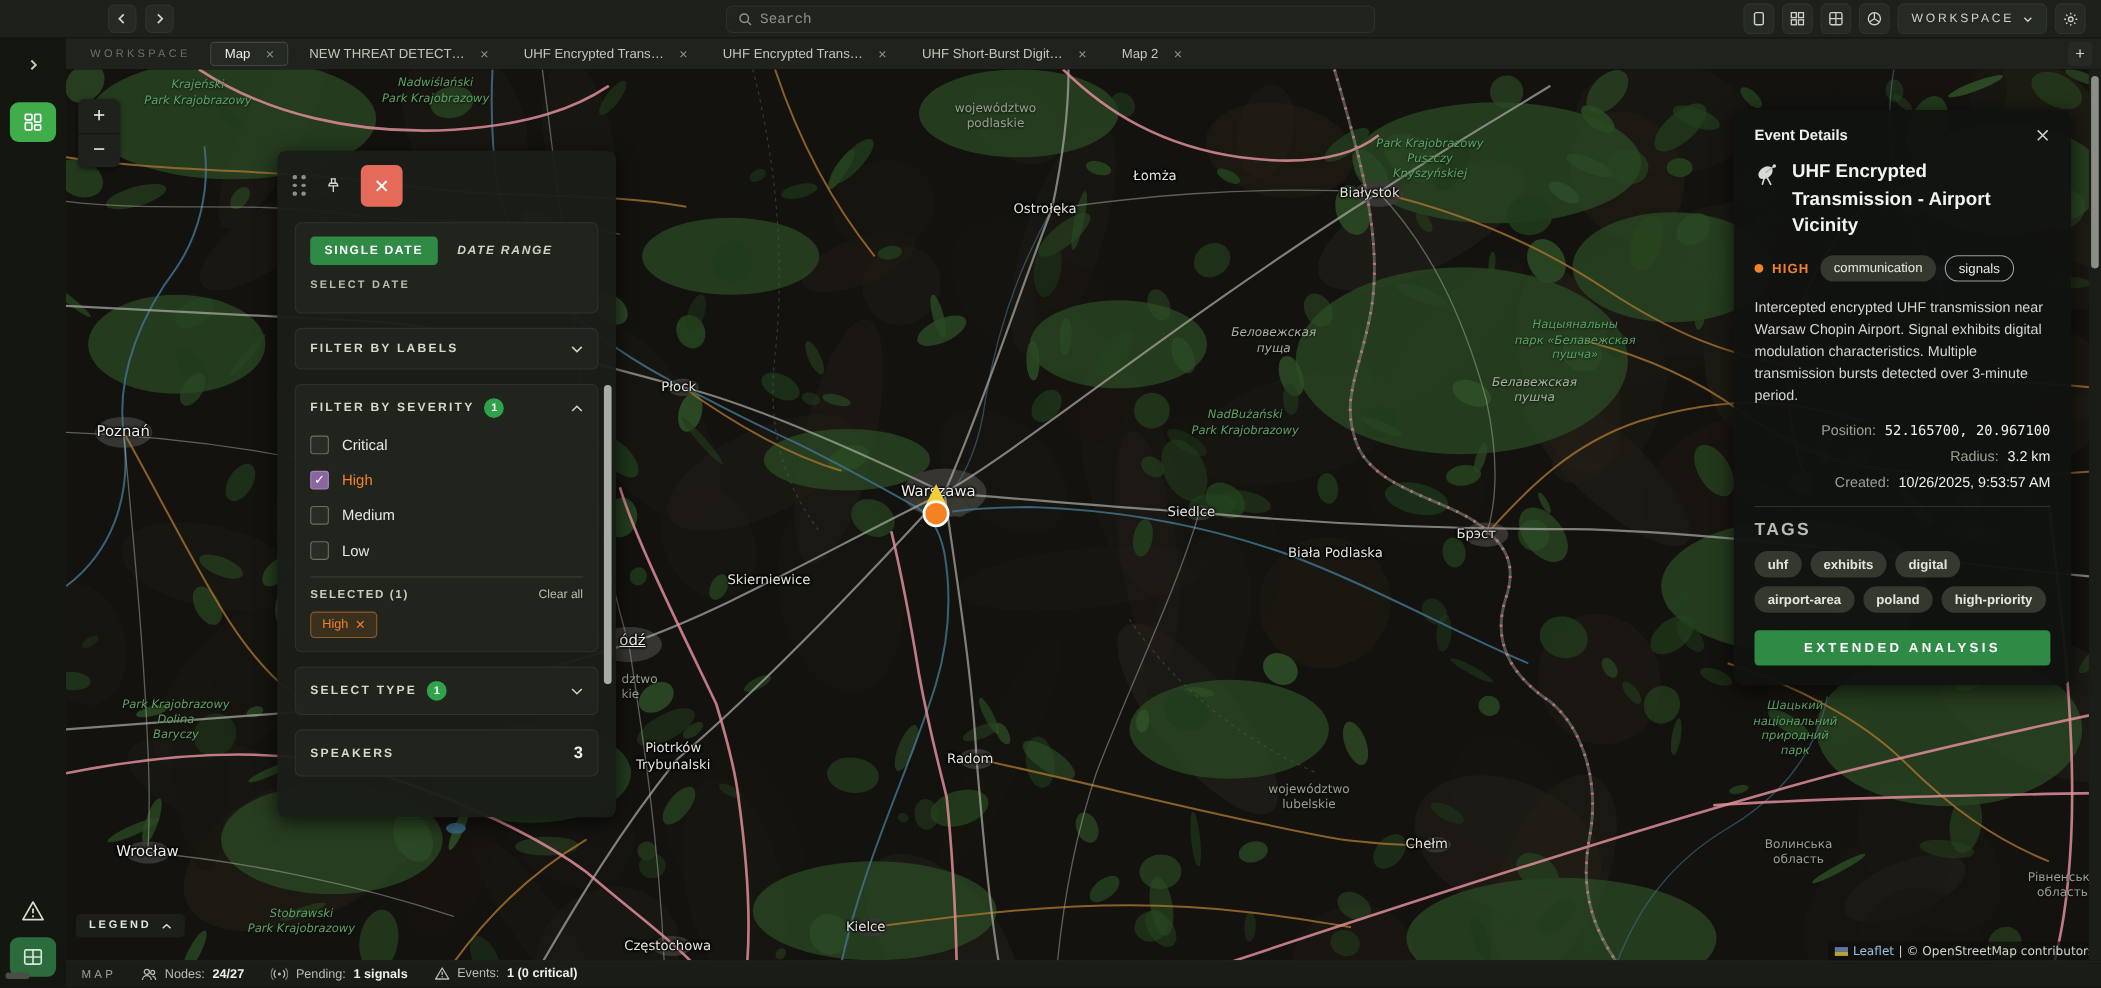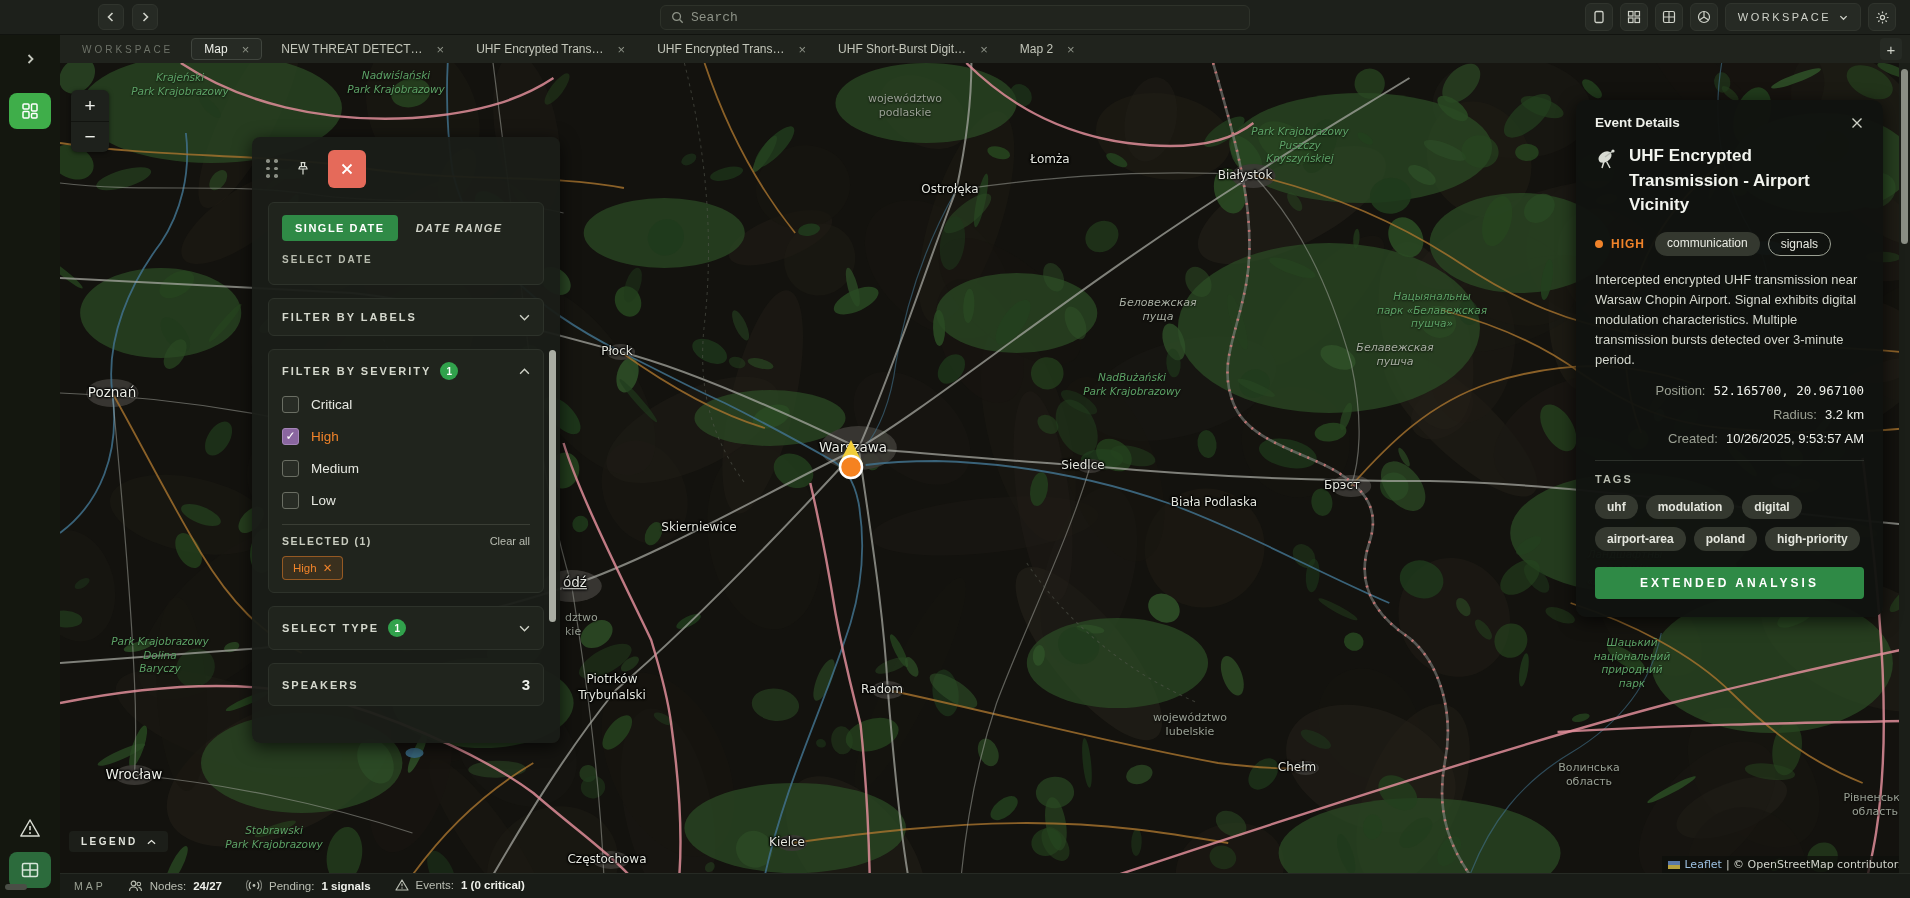--- a/index.html
+++ b/index.html
@@ -129,21 +129,21 @@
   .pill { font-size:12px; padding:4px 12px; border-radius:999px; color:#e8eae2; }
   .pill.filled { background:#34382f; }
   .pill.outline { border:1px solid #9ba093; }
   .ep-desc { margin-top:14px; font-size:13px; color:#d4d7cd; line-height:1.55; }
   .ep-fields { margin-top:12px; display:flex; flex-direction:column; gap:9px; }
   .ep-field { display:flex; align-items:baseline; justify-content:flex-end; gap:8px; }
   .ep-flabel { font-size:13px; color:#9ba093; }
   .ep-fvalue { font-size:13px; color:#eef0ea; text-align:right; }
   .ep-fvalue.mono { font-family:"DejaVu Sans Mono",monospace; font-size:12.5px; }
   .ep-hr { border-top:1px solid #2c302a; margin:14px 0 12px; }
-  .ep-tags-label { font-size:11px; font-weight:bold; letter-spacing:2px; color:#b9bdb0; }
+  .ep-tags-label { font-size:16px; font-weight:bold; letter-spacing:2px; color:#b9bdb0; }
   .ep-tags { display:flex; flex-wrap:wrap; gap:8px; margin-top:10px; }
   .tag { background:#34382f; border-radius:999px; padding:5px 12px; font-size:12px; font-weight:bold; color:#e4e6de; }
   .ep-action { margin-top:16px; width:100%; background:var(--accent-green,#2f8a46); border:none; border-radius:4px; color:#fff; font-size:12px; font-weight:bold; letter-spacing:3px; padding:9px 0; cursor:pointer; font-family:"Liberation Sans",sans-serif; }
 
   
   .statusbar { height:25px; background:#191c17; border-top:1px solid #262a24; display:flex; align-items:center; padding:0 14px; gap:22px; flex:0 0 25px; }
   .sb-app { font-size:10.5px; letter-spacing:3px; color:#9aa093; }
   .sb-items { display:flex; align-items:flex-start; gap:24px; }
   .sb-item { display:flex; align-items:center; gap:7px; font-size:11.5px; color:#b9bdb2; }
   .sb-item b { color:#eef0ea; }
@@ -756,21 +756,21 @@
 lubelskie</div>
             <div class="ml ml-city" style="left: 1237px; top: 705px;">Chełm</div>
             <div class="ml ml-city-major" style="left: 74px; top: 712px;">Wrocław</div>
             <div class="ml ml-park" style="left: 100px; top: 592px;">Park Krajobrazowy
 Dolina
 Baryczy</div>
             <div class="ml ml-city" style="left: 727px; top: 780px;">Kielce</div>
             <div class="ml ml-city" style="left: 547px; top: 797px;">Częstochowa</div>
             <div class="ml ml-park" style="left: 214px; top: 775px;">Stobrawski
 Park Krajobrazowy</div>
-            <div class="ml ml-region" style="left: 1529px; top: 712px; text-align: center;">Волинська
+            <div class="ml ml-region" style="left: 1575px; top: 712px; text-align: center;">Волинська
 область</div>
             <div class="ml ml-region" style="left: 1815px; top: 742px;">Рівненська
 область</div>
           </div>
 
         <div class="marker" id="map-marker" style="left: 773px; top: 374px;">
           <svg width="36" height="46" viewBox="0 0 36 46">
             <polygon points="18,3 30,27 6,27" fill="#f2ce3a"></polygon>
             <circle cx="18" cy="30" r="11" fill="#f58220" stroke="#ffffff" stroke-width="2.5"></circle>
           </svg>
@@ -943,21 +943,21 @@
               </div>
               <div class="ep-field">
                 <span class="ep-flabel">Created:</span>
                 <span class="ep-fvalue">10/26/2025, 9:53:57 AM</span>
               </div>
             </div>
           <div class="ep-hr"></div>
           <div class="ep-tags-label">TAGS</div>
           <div class="ep-tags" id="ep-tags">
               <span class="tag">uhf</span>
-              <span class="tag">modulation</span>
+              <span class="tag">exhibits</span>
               <span class="tag">digital</span>
               <span class="tag">airport-area</span>
               <span class="tag">poland</span>
               <span class="tag">high-priority</span>
             </div>
           <button class="ep-action">EXTENDED ANALYSIS</button>
         </section>
       </div>
 
       <footer class="statusbar">

